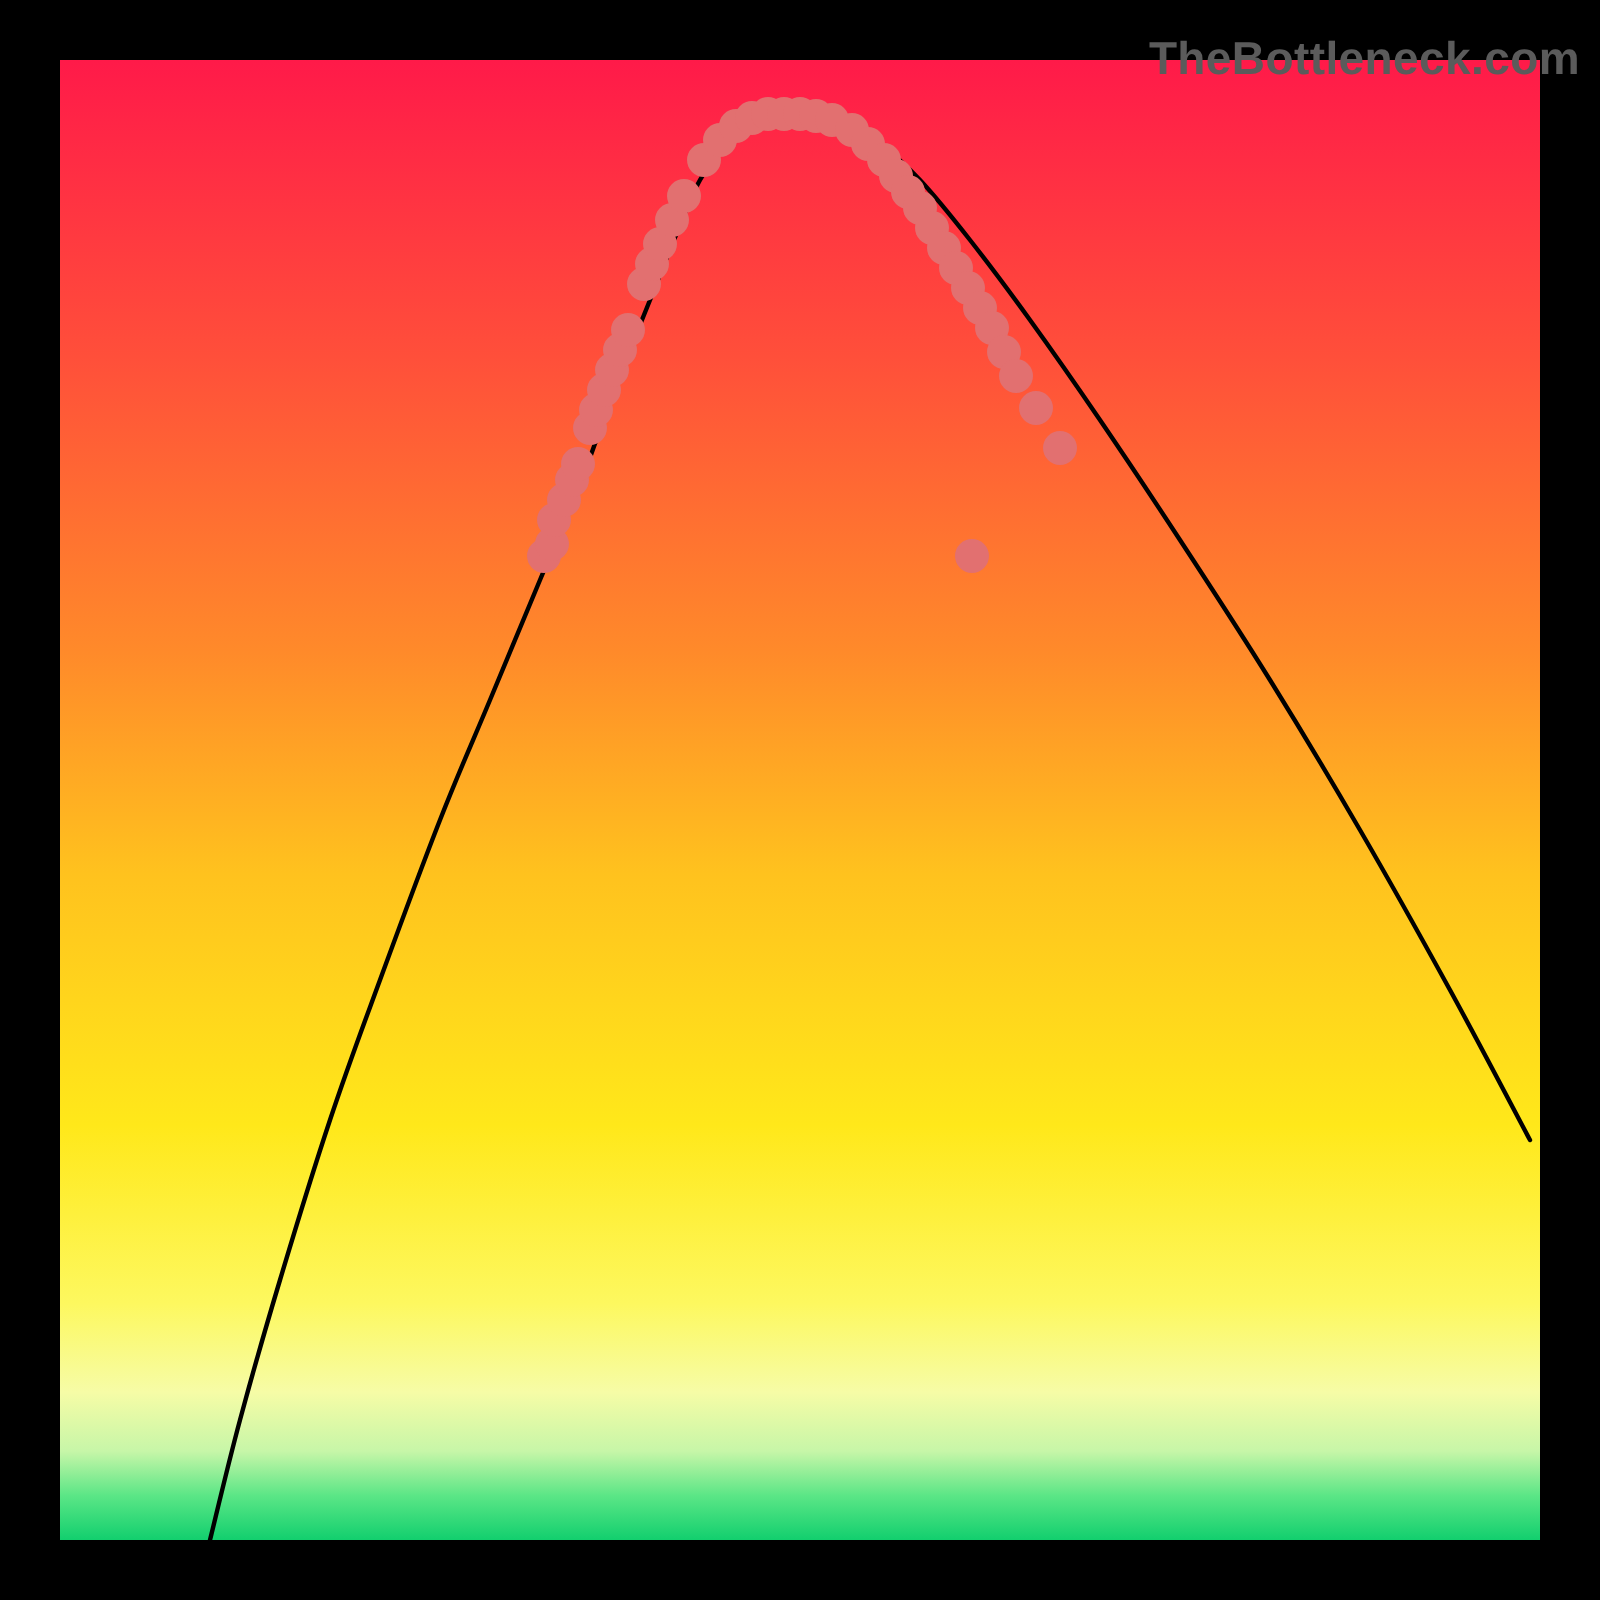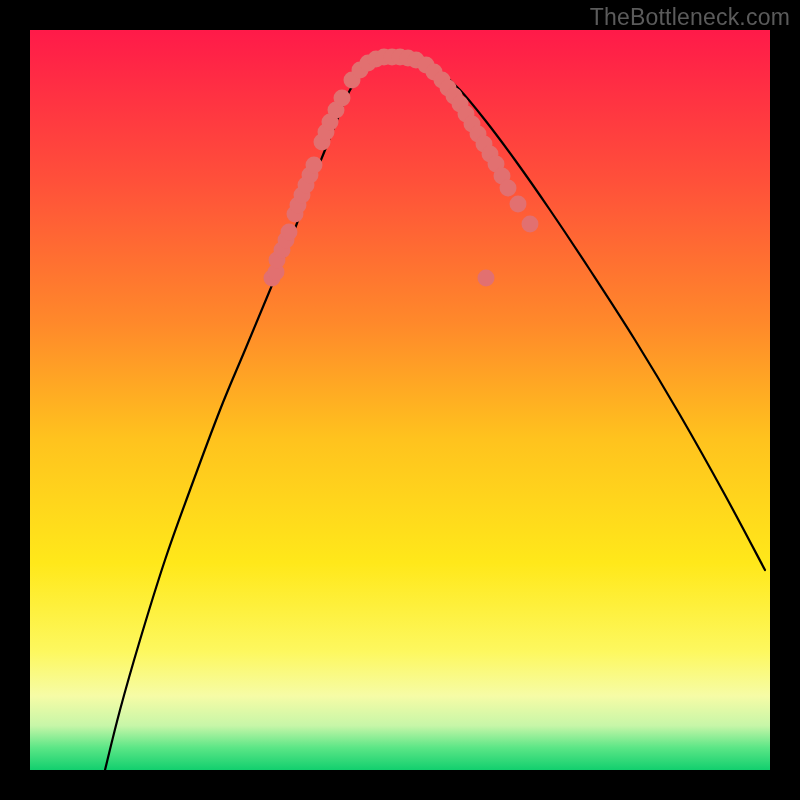--- a/index.html
+++ b/index.html
@@ -29,25 +29,25 @@
   }
   .gradient {
     position: absolute;
     left: 0;
     top: 0;
     width: 100%;
     height: 100%;
   }
   .watermark {
     position: absolute;
-    top: 4px;
+    top: 16px;
     right: 10px;
     color: #5b5b5b;
     font-size: 23px;
-    font-weight: 400;
+    font-weight: 700;
     letter-spacing: 0.2px;
   }
   svg.curve {
     position: absolute;
     left: 0;
     top: 0;
     width: 100%;
     height: 100%;
     overflow: visible;
   }

